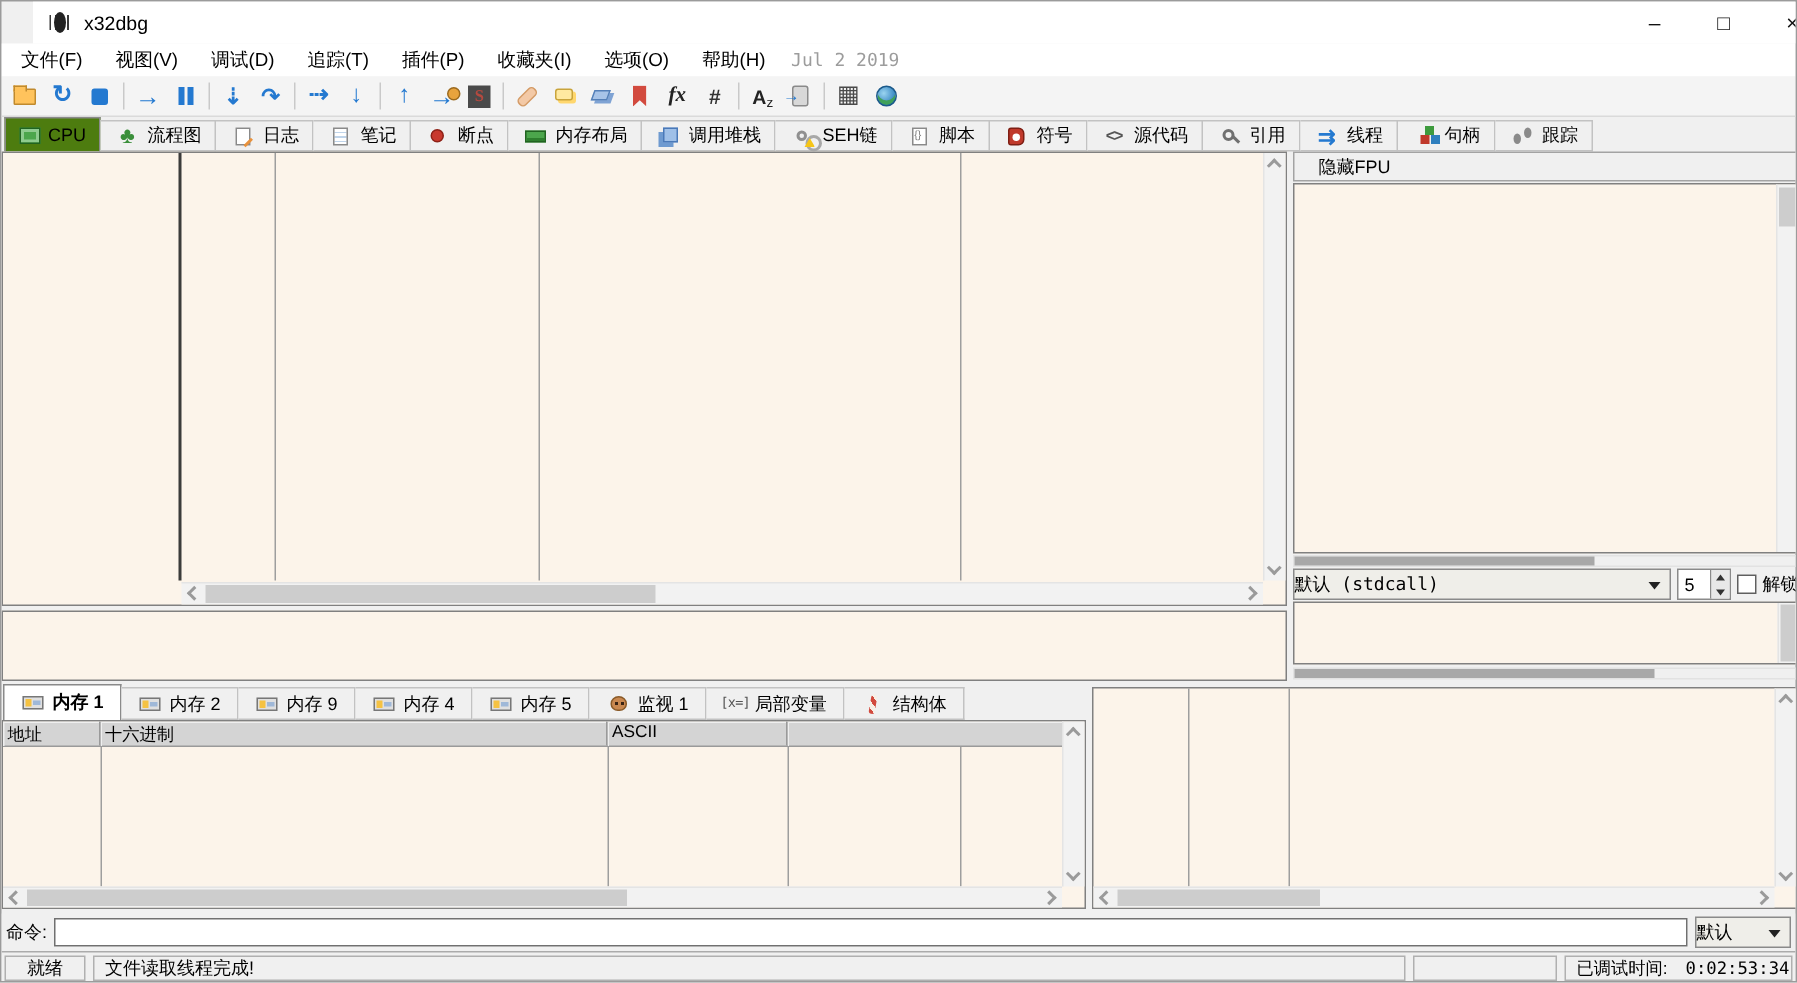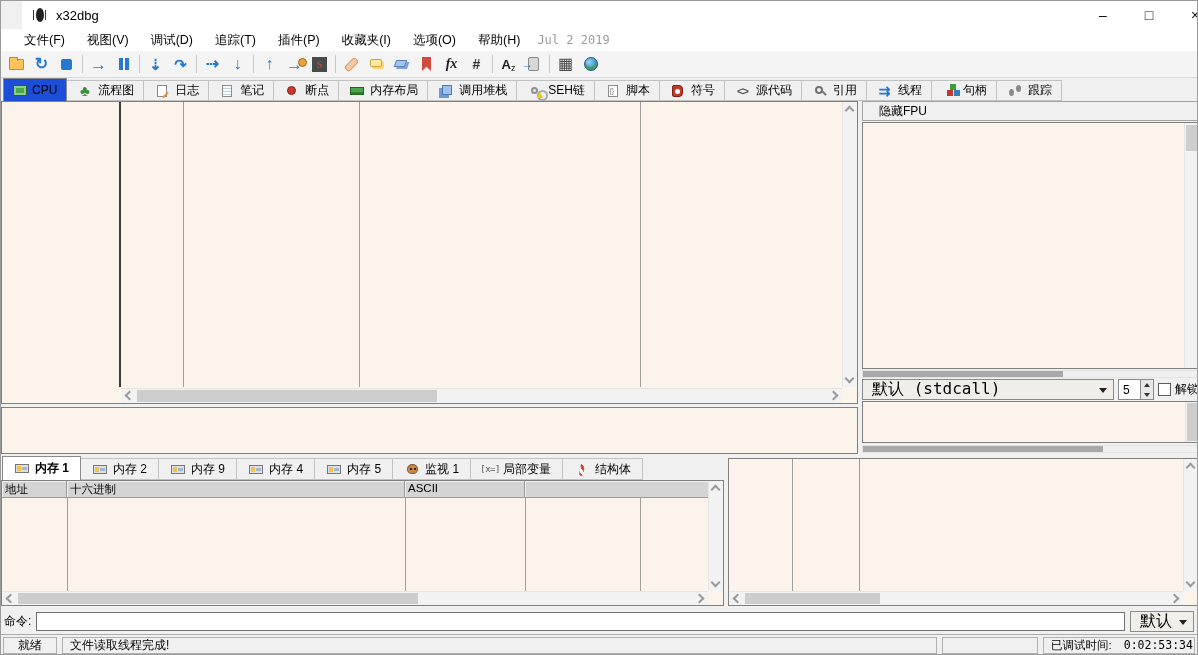--- a/index.html
+++ b/index.html
@@ -16,21 +16,21 @@
   
   #titlebar { position:absolute; top:0; left:0; width:1196px; height:28px; background:#FFFFFF; display:flex; align-items:center;margin-left:21px; }
   .bug { position:relative; width:16px; height:14px; margin:0 8px 0 10px; }
   .bug::after { content:""; position:absolute; left:1px; top:2px; width:14px; height:10px;
     background:repeating-linear-gradient(90deg,#3A3A3A 0 1px,transparent 1px 4px); }
   .bug::before { content:""; position:absolute; left:4px; top:0; width:8px; height:14px; background:#222; border-radius:50%; z-index:1; }
   .win-title { font-size:13px; color:#000; }
   .win-controls { margin-left:auto; display:flex; height:28px; }
   .win-btn { width:46px; height:28px; display:flex; align-items:center; justify-content:center; font-size:14px; color:#111; }
   
-  #menubar { position:absolute; top:28px; left:0; width:1196px; height:22px; background:#FFFFFF; display:flex; align-items:center; padding-left:12px; }
+  #menubar { position:absolute; top:28px; left:0; width:1196px; height:22px; background:#FFFFFF; display:flex; align-items:center; padding-left:2px; }
   .menu-item { padding:0 11px; height:22px; display:flex; align-items:center; font-size:12.5px; }
   .build-date { color:#9C9C9C; font-family:"DejaVu Sans Mono", monospace; font-size:12px; padding-left:6px; }
   
   #toolbar { position:absolute; top:50px; left:0; width:1196px; height:27px; background:#F4F4F4; border-bottom:1px solid #DADADA; display:flex; align-items:center; padding-left:3px; }
   .tbtn { width:25px; height:23px; display:flex; align-items:center; justify-content:center; }
   .tsep { width:1px; height:18px; background:#C9C9C9; margin:0 3px; }
   .tg { font-weight:bold; color:#2479D0; font-size:15px; line-height:1; }
   .g-restart::before { content:"↻"; font-size:16px; }
   .g-run::before { content:"→"; font-size:17px; }
   .g-into::before { content:"⇣"; }
@@ -56,21 +56,21 @@
   .ic-device { width:11px; height:14px; background:#D8D8D8; border:1px solid #8A8A8A; border-radius:2px; position:relative; }
   .ic-device::after { content:"→"; position:absolute; left:-7px; top:0px; color:#2479D0; font-weight:bold; font-size:11px; }
   .ic-calc::before { content:"▦"; font-size:16px; color:#4A4A4A; line-height:1; }
   .ic-globe { width:14px; height:14px; border-radius:50%; border:1px solid #1C5A8A;
     background:radial-gradient(circle at 35% 35%, #9AD4F0, #2E7FBE 75%);
     box-shadow:inset 0 -3px 0 #3FA05A; }
   
   #tabbar { position:absolute; top:77px; left:0; width:1196px; height:23px; background:#F0F0F0; display:flex; align-items:flex-end; padding-left:2px; }
   .vtab { height:21px; display:flex; align-items:center; padding:0 9px; border:1px solid #C2C2C2; border-left:none; background:#F0F0F0; font-size:12px; white-space:nowrap; }
   .vtab:first-child { border-left:1px solid #C2C2C2; }
-  .vtab.sel { height:23px; background:#1d4ed8; border:1px solid #8A8A8A; border-bottom:none; font-weight:normal;justify-content:space-between; }
+  .vtab.sel { height:23px; background:#4d7c0f; border:1px solid #8A8A8A; border-bottom:none; font-weight:normal;justify-content:space-between; }
   .ti { width:17px; height:14px; margin-right:5px; display:inline-flex; align-items:center; justify-content:center; flex:none; }
   .ti-cpu { width:14px; height:11px; background:#4CA64C; border:1px solid #216321; box-shadow:inset 0 0 0 2px #8FCB8F; }
   .ti-flow::before { content:"♣"; color:#3A8F3A; font-size:15px; }
   .page { width:10px; height:12px; background:#FFF; border:1px solid #8A8A8A; position:relative; }
   .ti-log .page::after { content:""; position:absolute; right:-3px; bottom:0; width:7px; height:2px; background:#E8923D; transform:rotate(-45deg); }
   .ti-notes .page { background:repeating-linear-gradient(#FFF 0 2px,#BFD4EA 2px 3px); }
   .ti-bp { width:9px; height:9px; border-radius:50%; background:#C8392E; border:1px solid #8E2117; }
   .ti-mem { width:14px; height:8px; background:#4CA64C; border:1px solid #216321; box-shadow:inset 0 -2px 0 #2E7F2E; }
   .ti-stack { width:10px; height:10px; background:#9FC0E8; border:1px solid #4A79B8; box-shadow:-3px 3px 0 #6E9AD0; margin:-2px 0 0 3px; }
   .ti-seh { width:7px; height:7px; border:2px solid #909090; border-radius:50%; position:relative; }
@@ -96,21 +96,21 @@
   .chv.down  { bottom:5px; left:3px; transform:rotate(225deg); }
   .chv.left  { left:5px; top:3px; transform:rotate(-45deg); }
   .chv.right { right:5px; top:3px; transform:rotate(135deg); }
   .hthumb { position:absolute; top:1px; bottom:1px; background:#CDCDCD; }
   .vthumb { position:absolute; left:1px; right:1px; background:#CDCDCD; }
   .thin-hsb { position:relative; height:8px; background:#F0F0F0; border:1px solid #E2E2E2; }
   .thin-hsb .hthumb { background:#A8A8A8; top:0; bottom:0; }
   
   #fpu-btn { position:absolute; top:100px; left:861px; width:337px; height:20px; background:#F0F0F0; border:1px solid #A3A3A3; display:flex; align-items:center; padding-left:16px; }
   #conv-row { position:absolute; top:378px; left:861px; width:337px; height:21px; display:flex; align-items:center; gap:4px; }
-  .combo { background:#EFEEE9; border:1px solid #8A8A8A; height:21px; display:flex; align-items:center; padding:0 9px; position:relative; font-family:"DejaVu Sans Mono", monospace; font-size:16px; }
+  .combo { background:#EFEEE9; border:1px solid #8A8A8A; height:21px; display:flex; align-items:center; padding:0 0; position:relative; font-family:"DejaVu Sans Mono", monospace; font-size:12px; }
   .combo .arrow { position:absolute; right:6px; top:8px; width:0; height:0; border-left:4px solid transparent; border-right:4px solid transparent; border-top:5px solid #222; }
   #conv-combo { flex:1; }
   .spinner { width:36px; height:21px; background:#FFF; border:1px solid #8A8A8A; display:flex; }
   .spinner .val { flex:1; display:flex; align-items:center; padding-left:4px; }
   .spin-btns { width:13px; display:flex; flex-direction:column; border-left:1px solid #8A8A8A; }
   .spin-btns span { flex:1; background:#E8E8E8; position:relative; }
   .spin-btns span::after { content:""; position:absolute; left:3px; width:0; height:0; border-left:3px solid transparent; border-right:3px solid transparent; }
   .spin-btns .su::after { top:3px; border-bottom:4px solid #333; }
   .spin-btns .sd::after { top:3px; border-top:4px solid #333; }
   .checkbox { width:13px; height:13px; background:#FFF; border:1px solid #5F5F5F; }

